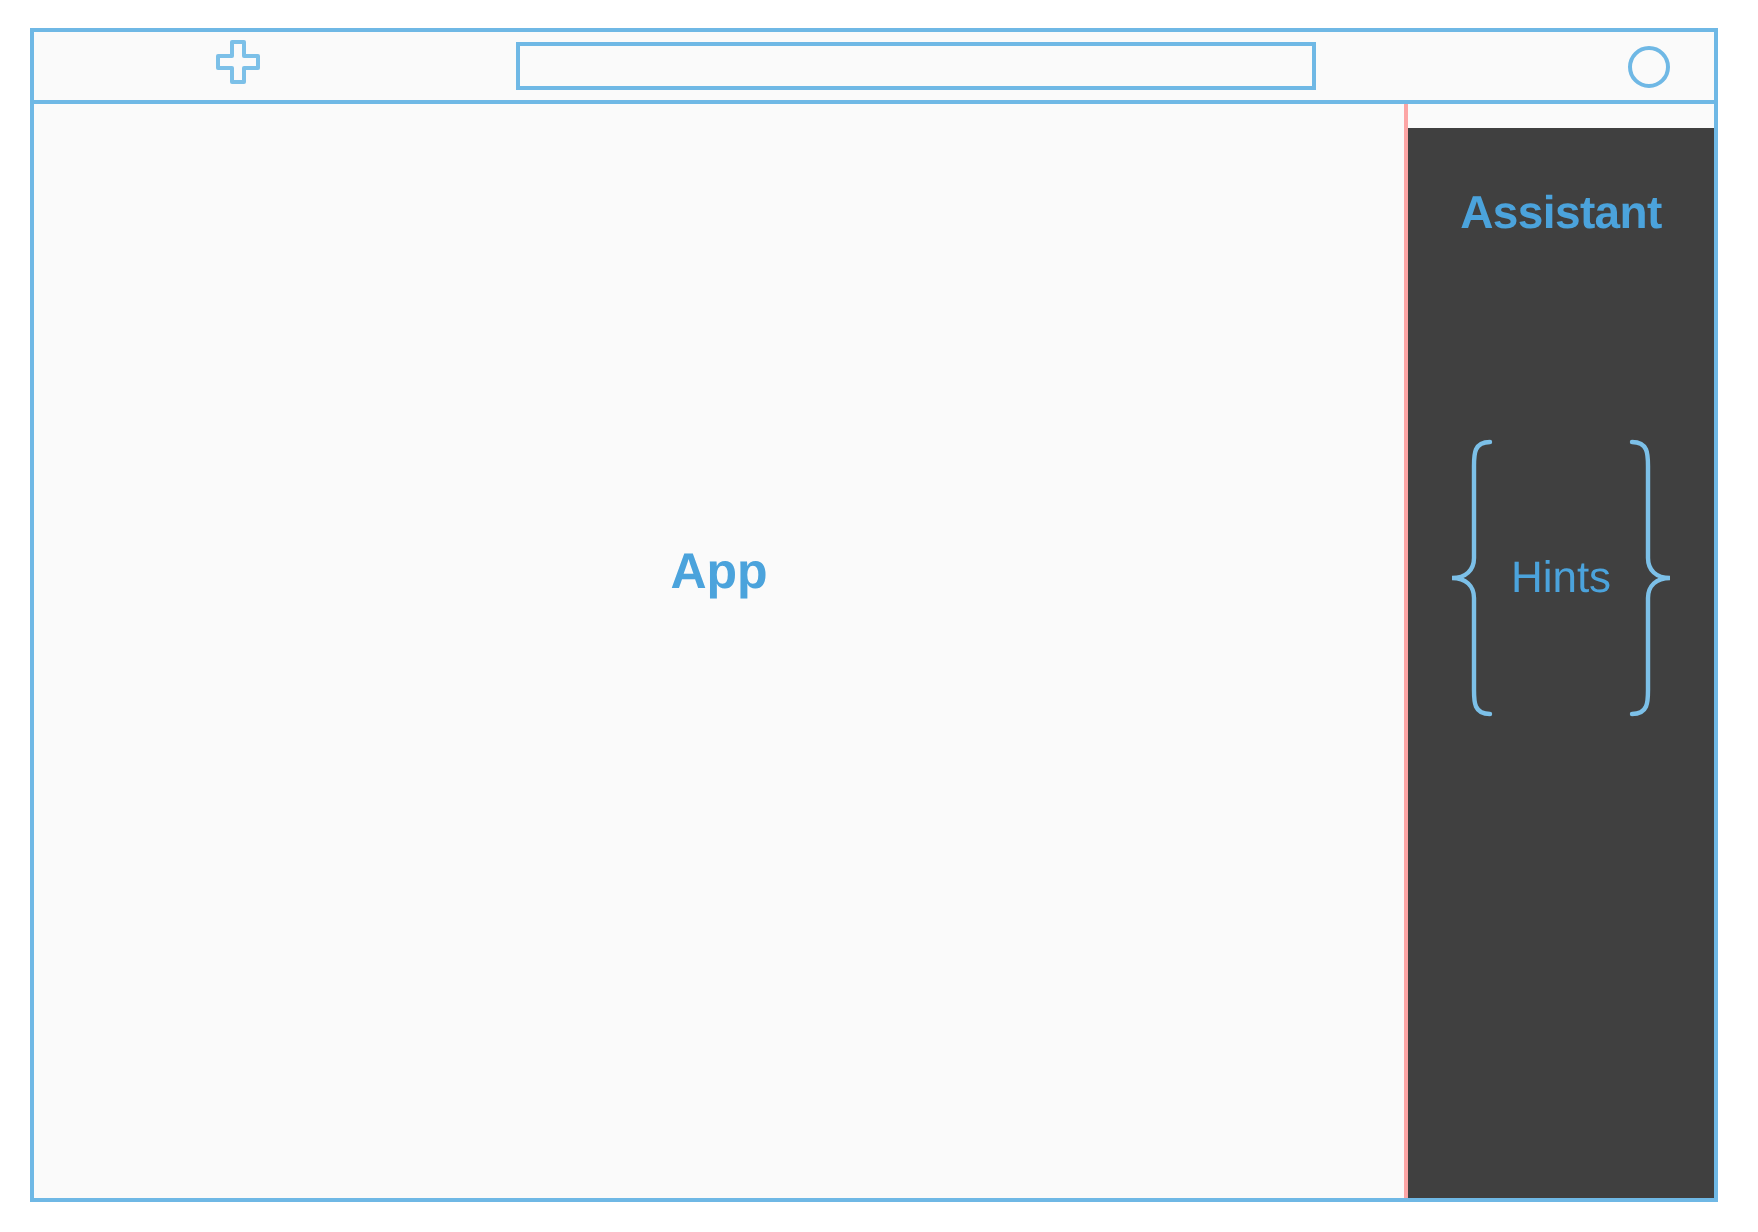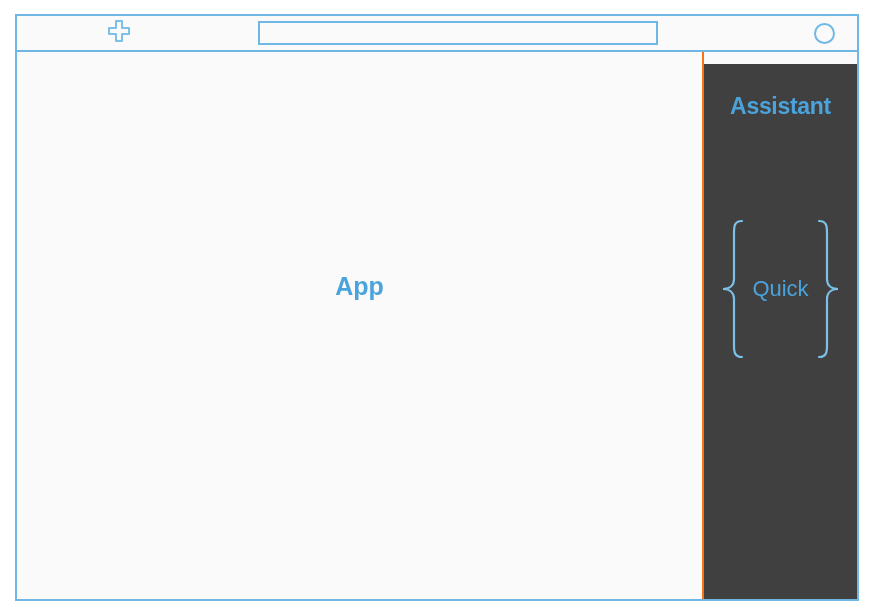--- a/index.html
+++ b/index.html
@@ -138,21 +138,21 @@
     height: 32px;
     display: flex;
     align-items: center;
     justify-content: center;
   }
 
   
   #app-panel {
     flex: 1 1 auto;
     box-sizing: border-box;
-    border-right: 2px solid #f97316;
+    border-right: 2px solid #fca5a5;
     display: flex;
     align-items: center;
     justify-content: center;
     background: #FAFAFA;
     min-width: 0;
   }
   #app-title {
     font-size: 25px;
     font-weight: bold;
     color: #4BA3DC;
@@ -230,21 +230,21 @@
     <div id="assistant-panel">
       <div id="assistant-title">Assistant</div>
 
       <div id="hints-block">
         <span class="hints-brace">
           <svg width="26" height="140" viewBox="0 0 26 140" aria-hidden="true">
             <path d="M22 2 C14 2 14 8 14 14 L14 60 C14 66 10 70 3 70 C10 70 14 74 14 80 L14 126 C14 132 14 138 22 138" fill="none" stroke="#7CC0E8" stroke-width="2.2" stroke-linecap="round"></path>
           </svg>
         </span>
 
-        <span id="hints-label">Quick</span>
+        <span id="hints-label">Hints</span>
 
         <span class="hints-brace">
           <svg width="26" height="140" viewBox="0 0 26 140" aria-hidden="true">
             <path d="M4 2 C12 2 12 8 12 14 L12 60 C12 66 16 70 23 70 C16 70 12 74 12 80 L12 126 C12 132 12 138 4 138" fill="none" stroke="#7CC0E8" stroke-width="2.2" stroke-linecap="round"></path>
           </svg>
         </span>
       </div>
     </div>
 
   </div>

